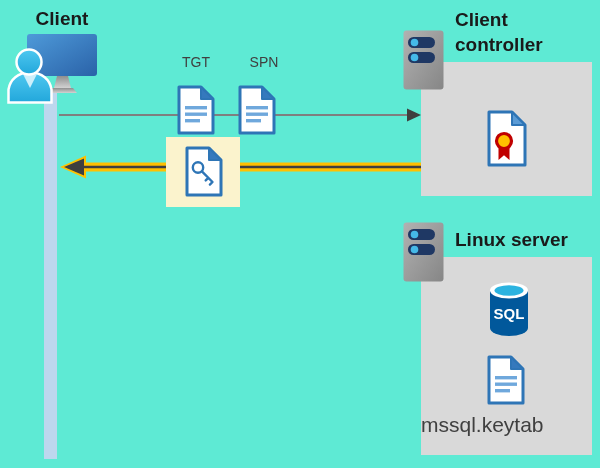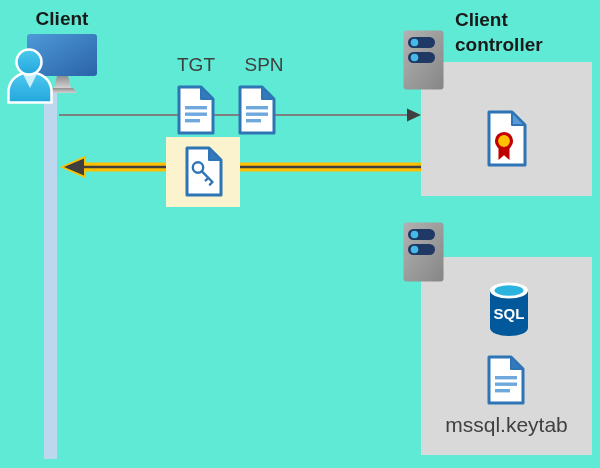--- a/index.html
+++ b/index.html
@@ -2,22 +2,22 @@
 <html><head>
 <meta charset="utf-8">
 <style>
   html,body{margin:0;padding:0;background:#fff;}
   .canvas{
     position:relative;width:600px;height:468px;background:#5eead4;overflow:hidden;
     font-family:"Liberation Sans",sans-serif;color:#262626;
   }
   .abs{position:absolute;}
   .title{font-weight:bold;font-size:19px;line-height:25px;color:#1a1a1a;}
-  .plain-label{font-weight:normal;font-size:19px;color:#404040;}
-  .file-label{font-weight:normal;font-size:21px;color:#404040;text-align:center;}
+  .plain-label{font-weight:normal;font-size:14px;color:#404040;}
+  .file-label{font-weight:normal;font-size:21px;color:#404040;text-align:left;}
   .panel{background:#d9d9d9;}
   .client-bar{background:#bdd7ee;}
   .highlight-box{background:#fbf3cd;}
   .center{text-align:center;}
 </style>
 </head>
 <body>
 
 <div class="canvas">
 
@@ -103,20 +103,21 @@
     <circle cx="11.5" cy="27.5" r="3.8" fill="#45b9e8"></circle>
   </svg>
   <svg class="abs" style="left:487px;top:110px;" width="40" height="57" viewBox="0 0 40 57">
     <path d="M2 2 H25 L38 15 V55 H2 Z" fill="#fff" stroke="#2e75b6" stroke-width="3" stroke-linejoin="round"></path>
     <path d="M25 2 V15 H38 Z" fill="#5b9bd5" stroke="#2e75b6" stroke-width="2" stroke-linejoin="round"></path>
     <path d="M11.5 37 H22.5 V50 L17 45.2 L11.5 50 Z" fill="#c00000"></path>
     <circle cx="17" cy="31" r="7.5" fill="#ffc000" stroke="#c00000" stroke-width="3.2"></circle>
   </svg>
 
   <div class="abs panel" style="left:421px;top:257px;width:171px;height:198px;"></div>
+  <div class="abs title" style="left:455px;top:227px;width:140px;">Linux server</div>
   <svg class="abs" style="left:403px;top:222px;" width="41" height="60" viewBox="0 0 41 60">
     <defs>
       <linearGradient id="srv2" x1="0" y1="0" x2="1" y2="1">
         <stop offset="0" stop-color="#b2b2b2"></stop>
           <stop offset="1" stop-color="#868686"></stop>
       </linearGradient>
     </defs>
     <rect x="0.5" y="0.5" width="40" height="59" rx="3" fill="url(#srv2)"></rect>
     <rect x="5" y="7" width="27" height="11" rx="5.5" fill="#1f3864"></rect>
     <circle cx="11.5" cy="12.5" r="3.8" fill="#45b9e8"></circle>

